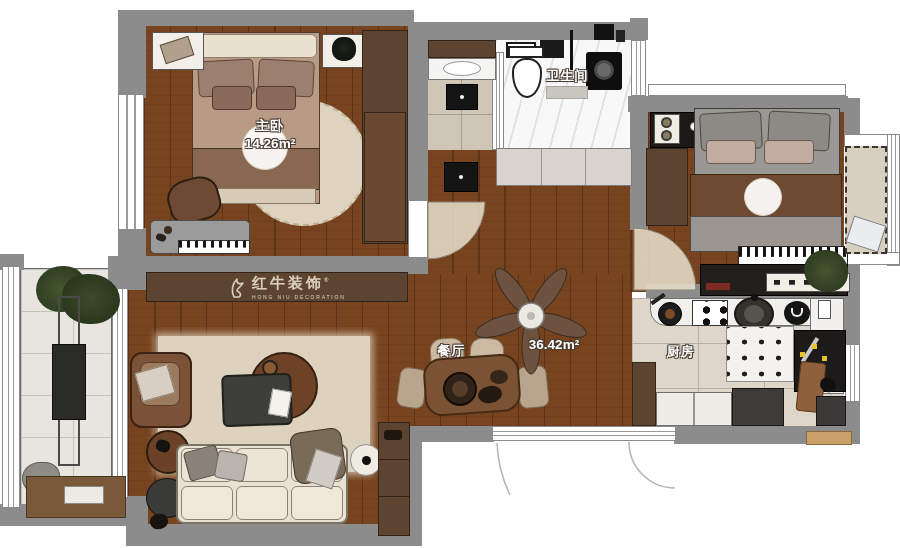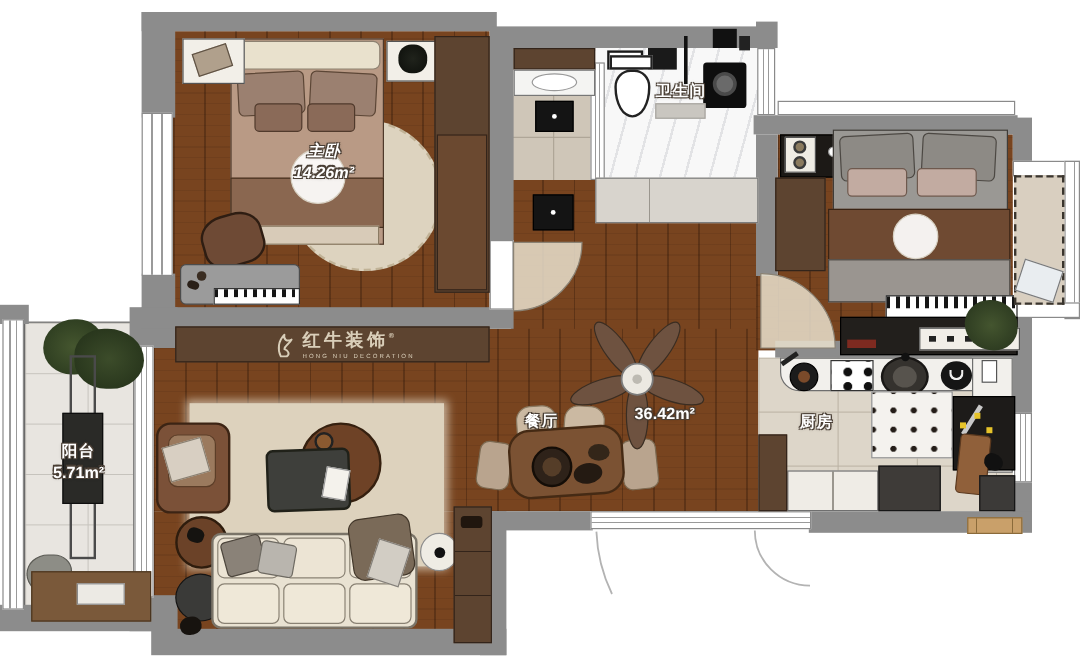--- a/index.html
+++ b/index.html
@@ -244,35 +244,31 @@
         <ellipse cx="30" cy="0" rx="28" ry="9" transform="rotate(162)"></ellipse>
         <ellipse cx="30" cy="0" rx="28" ry="9" transform="rotate(234)"></ellipse>
         <ellipse cx="30" cy="0" rx="28" ry="9" transform="rotate(306)"></ellipse>
       </g>
       <circle cx="0" cy="0" r="13" fill="#ece9e2" stroke="#7c7c7c" stroke-width="1.5"></circle>
       <circle cx="0" cy="0" r="4" fill="#bdbab2"></circle>
     </g>
   </svg>
 
   <div class="disc" style="left:242px;top:124px;width:44px;height:44px;"></div>
-  <div class="label" style="left:205px;top:118px;width:130px;font-style:italic;">
+  <div class="label" style="left:205px;top:118px;width:130px;">
     <span class="nm">主卧</span>
     <span class="ar">14.26m²</span>
   </div>
 
   <div class="label" style="left:505px;top:68px;width:125px;">
     <span class="nm">卫生间</span>
   </div>
 
   <div class="disc" style="left:744px;top:178px;width:36px;height:36px;"></div>
 
-  <div class="label" style="left:8px;top:368px;width:115px;">
-    <span class="nm">阳台</span>
-    <span class="ar">5.71m²</span>
-  </div>
 
   <div class="label" style="left:404px;top:343px;width:95px;">
     <span class="nm">餐厅</span>
   </div>
 
   <div class="label" style="left:494px;top:336px;width:120px;">
     <span class="ar">36.42m²</span>
   </div>
 
   <div class="label" style="left:628px;top:344px;width:105px;">

